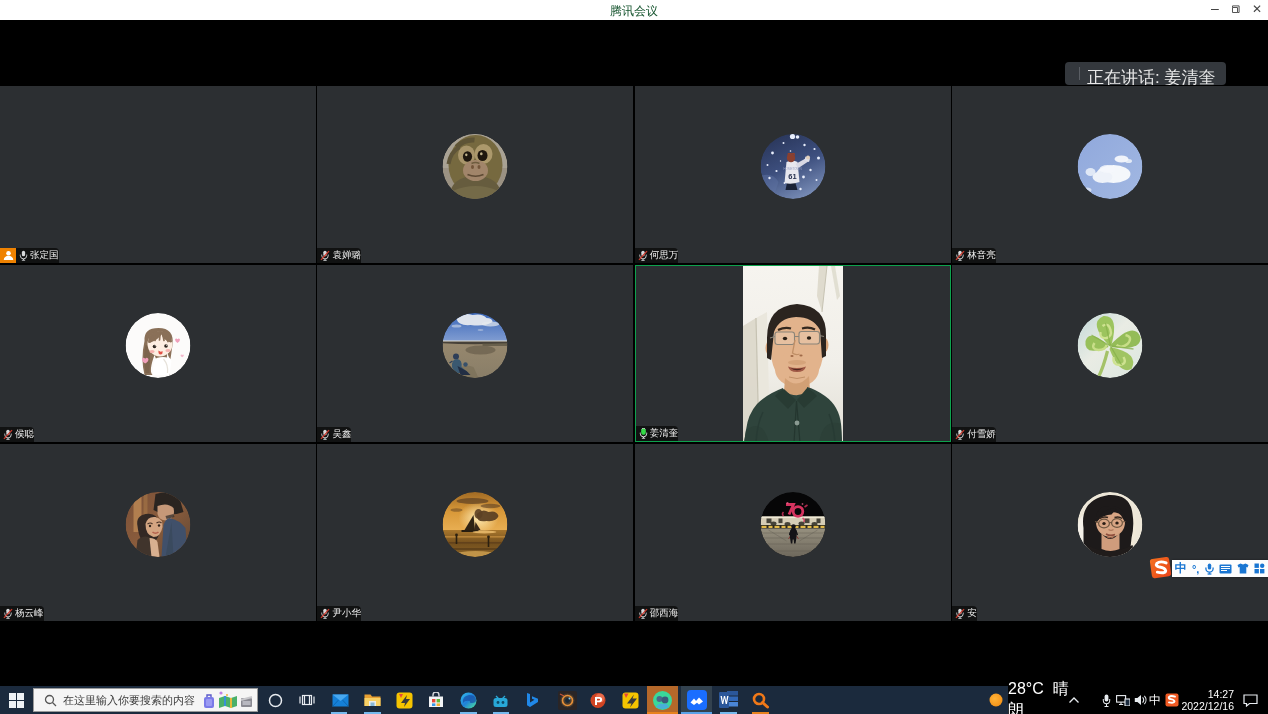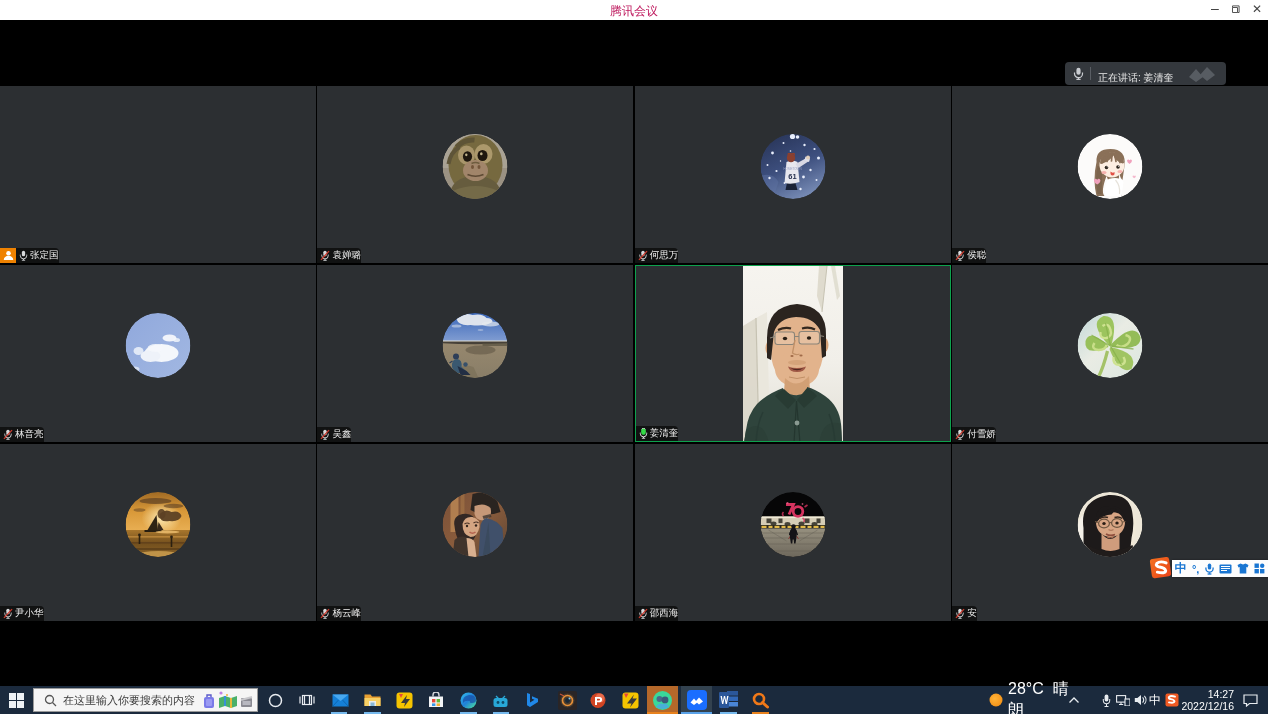--- a/index.html
+++ b/index.html
@@ -1,35 +1,35 @@
 <!DOCTYPE html>
 <html><head>
 <meta charset="utf-8">
 <style>
 * { margin:0; padding:0; box-sizing:border-box; }
 html,body { width:1268px; height:714px; overflow:hidden; background:#000; font-family:"Liberation Sans",sans-serif; }
 .titlebar { position:absolute; left:0; top:0; width:1268px; height:20px; background:#ffffff; }
-.titlebar .t { position:absolute; left:0; right:0; top:3px; text-align:center; font-size:12px; color:#be185d; }
+.titlebar .t { position:absolute; left:0; right:0; top:3px; text-align:center; font-size:12px; color:#14532d; }
 .winbtn { position:absolute; top:0; width:30px; height:20px; color:#444; text-align:center; }
 .stage { position:absolute; left:0; top:20px; width:1268px; height:666px; background:#000; }
 .grid { position:absolute; left:0; top:66px; width:1268px; height:535px;
   display:grid; grid-template-columns:315.9px 315.9px 315.9px 315.9px; grid-template-rows:177.3px 177.3px 177.3px; gap:1.5px; }
 .tile { position:relative; background:#2c2f32; overflow:hidden; }
 .avatar { position:absolute; top:48px; left:50%; transform:translateX(-50%); width:65px; height:65px; border-radius:50%; overflow:hidden; }
 .label { position:absolute; left:0; bottom:0; height:15px; display:flex; align-items:stretch; }
 .hosticon { width:16px; height:15px; background:#ef8201; display:flex; align-items:center; justify-content:center; }
 .lbox { background:rgba(13,13,13,0.85); border-radius:0 4px 0 0; display:flex; align-items:center; padding:0 0 0 3px; gap:2px; }
 .lbox .nm { font-size:9.5px; color:#f0f0f0; white-space:nowrap; }
 .speakbox { position:absolute; left:1065px; top:42px; width:161px; height:23px; background:#34383d; border-radius:4px; display:flex; align-items:center; overflow:hidden; }
 .speakbox .sep { width:1px; height:13px; background:#5a5e64; margin:0 7px 0 6px; flex:none; }
-.speakbox .tx { font-size:10px; color:#e8e8e8; white-space:nowrap; flex:none;margin-top:8px; }
+.speakbox .tx { font-size:17px; color:#e8e8e8; white-space:nowrap; flex:none;margin-top:8px; }
 .vtile { border:1px solid #0da24d; }
 .video { position:absolute; left:50%; top:0; transform:translateX(-50%); width:100px; height:100%; }
 .sogou { position:absolute; left:1149px; top:536px; width:119px; height:24px; }
-.taskbar { position:absolute; left:0; top:686px; width:1268px; height:28px; background:#1b2a3d; }
+.taskbar { position:absolute; left:0; top:686px; width:1008px; height:28px; background:#1b2a3d; }
 .searchbox { position:absolute; left:33px; top:2px; width:225px; height:24px; background:#f5f5f5; border:1px solid #9a9a9a; display:flex; align-items:center; }
 .searchbox .stx { font-size:11px; color:#3c3c3c; margin-left:6px; white-space:nowrap; }
 .tbi { position:absolute; top:0; height:28px; display:flex; align-items:center; justify-content:center; }
 .tray { color:#fff; font-size:16px; }
 .underline { position:absolute; top:26px; height:2px; }
 </style>
 </head>
 <body>
 <div class="titlebar">
   <div class="t">腾讯会议</div>
@@ -172,20 +172,60 @@
               <path d="M1.2 11.8 L10.8 1.2" stroke="#cb3b2e" stroke-width="1.6"></path>
             </svg>
             <span class="nm">何思万</span>
           </div>
         </div>
     </div>
 
     <div class="tile">
       <div class="avatar"><svg width="65" height="65" viewBox="0 0 65 65">
             <defs>
+              <clipPath id="cs">
+                <circle cx="32.5" cy="32.5" r="32.5"></circle>
+              </clipPath>
+              <linearGradient id="gs" x1="0" y1="0" x2="1" y2="1">
+                <stop offset="0" stop-color="#90a8dc"></stop>
+                <stop offset="1" stop-color="#a2b8e2"></stop>
+              </linearGradient>
+            </defs>
+            <g clip-path="url(#cs)">
+              <rect width="65" height="65" fill="url(#gs)"></rect>
+              <g fill="#f4f7fb">
+                <ellipse cx="36" cy="40" rx="17" ry="9"></ellipse>
+                <ellipse cx="25" cy="43" rx="10" ry="6" fill="#eef2f9"></ellipse>
+                <ellipse cx="13" cy="38" rx="5" ry="4" fill="#e8eef8" opacity="0.9"></ellipse>
+                <ellipse cx="44" cy="25" rx="7" ry="3.5" opacity="0.95"></ellipse>
+                <ellipse cx="51" cy="27" rx="3.5" ry="2" opacity="0.8"></ellipse>
+                <ellipse cx="9" cy="56" rx="5" ry="2.5" opacity="0.65"></ellipse>
+                <ellipse cx="30" cy="35" rx="8" ry="4" opacity="0.85"></ellipse>
+              </g>
+            </g>
+          </svg></div>
+      <div class="label">
+          <div class="lbox">
+            <svg width="10" height="11" viewBox="0 0 12 13">
+              <g fill="none" stroke="#d8dadc" stroke-width="1.1">
+                <rect x="4" y="0.7" width="4" height="6.8" rx="2" fill="#d8dadc" stroke="none"></rect>
+                <path d="M2.1 5.4 v1.3 a3.9 3.9 0 0 0 7.8 0 V5.4"></path>
+                <path d="M6 10.6 v1.5"></path>
+                <path d="M4 12.3 h4"></path>
+              </g>
+              <path d="M1.2 11.8 L10.8 1.2" stroke="#cb3b2e" stroke-width="1.6"></path>
+            </svg>
+            <span class="nm">林音亮</span>
+          </div>
+        </div>
+    </div>
+
+    <div class="tile">
+      <div class="avatar"><svg width="65" height="65" viewBox="0 0 65 65">
+            <defs>
               <clipPath id="cg">
                 <circle cx="32.5" cy="32.5" r="32.5"></circle>
               </clipPath>
             </defs>
             <g clip-path="url(#cg)">
               <rect width="65" height="65" fill="#fcfbfa"></rect>
               <path d="M19 28 q-1 -13 14 -13 q16 0 14 17 l-2 14 q-3 -3 -3 -8 l-1 10 l3 14 h-7 l-8 -20 q-6 16 -2 20 h-8 q-4 -16 0 -34" fill="#8a7058"></path>
               <path d="M20 60 q-3 -16 0 -28 l5 1 l-1 27 z" fill="#7c644d"></path>
               <circle cx="34.5" cy="31" r="12.5" fill="#fdeee2"></circle>
               <path d="M22.5 29.5 q0.5 -11.5 12 -11.5 q12 0 12 11 l-1.5 0.5 q-7.5 -2.5 -9 -8 q-3.5 5.5 -12 8.5 z" fill="#8a7058"></path>
@@ -216,60 +256,20 @@
               <path d="M1.2 11.8 L10.8 1.2" stroke="#cb3b2e" stroke-width="1.6"></path>
             </svg>
             <span class="nm">侯聪</span>
           </div>
         </div>
     </div>
 
     <div class="tile">
       <div class="avatar"><svg width="65" height="65" viewBox="0 0 65 65">
             <defs>
-              <clipPath id="cs">
-                <circle cx="32.5" cy="32.5" r="32.5"></circle>
-              </clipPath>
-              <linearGradient id="gs" x1="0" y1="0" x2="1" y2="1">
-                <stop offset="0" stop-color="#90a8dc"></stop>
-                <stop offset="1" stop-color="#a2b8e2"></stop>
-              </linearGradient>
-            </defs>
-            <g clip-path="url(#cs)">
-              <rect width="65" height="65" fill="url(#gs)"></rect>
-              <g fill="#f4f7fb">
-                <ellipse cx="36" cy="40" rx="17" ry="9"></ellipse>
-                <ellipse cx="25" cy="43" rx="10" ry="6" fill="#eef2f9"></ellipse>
-                <ellipse cx="13" cy="38" rx="5" ry="4" fill="#e8eef8" opacity="0.9"></ellipse>
-                <ellipse cx="44" cy="25" rx="7" ry="3.5" opacity="0.95"></ellipse>
-                <ellipse cx="51" cy="27" rx="3.5" ry="2" opacity="0.8"></ellipse>
-                <ellipse cx="9" cy="56" rx="5" ry="2.5" opacity="0.65"></ellipse>
-                <ellipse cx="30" cy="35" rx="8" ry="4" opacity="0.85"></ellipse>
-              </g>
-            </g>
-          </svg></div>
-      <div class="label">
-          <div class="lbox">
-            <svg width="10" height="11" viewBox="0 0 12 13">
-              <g fill="none" stroke="#d8dadc" stroke-width="1.1">
-                <rect x="4" y="0.7" width="4" height="6.8" rx="2" fill="#d8dadc" stroke="none"></rect>
-                <path d="M2.1 5.4 v1.3 a3.9 3.9 0 0 0 7.8 0 V5.4"></path>
-                <path d="M6 10.6 v1.5"></path>
-                <path d="M4 12.3 h4"></path>
-              </g>
-              <path d="M1.2 11.8 L10.8 1.2" stroke="#cb3b2e" stroke-width="1.6"></path>
-            </svg>
-            <span class="nm">林音亮</span>
-          </div>
-        </div>
-    </div>
-
-    <div class="tile">
-      <div class="avatar"><svg width="65" height="65" viewBox="0 0 65 65">
-            <defs>
               <clipPath id="cf">
                 <circle cx="32.5" cy="32.5" r="32.5"></circle>
               </clipPath>
               <linearGradient id="gf1" x1="0" y1="0" x2="0" y2="1">
                 <stop offset="0" stop-color="#3a66b8"></stop>
                 <stop offset="1" stop-color="#87a2d4"></stop>
               </linearGradient>
               <linearGradient id="gf2" x1="0" y1="0" x2="0" y2="1">
                 <stop offset="0" stop-color="#97886e"></stop>
                 <stop offset="1" stop-color="#897e68"></stop>
@@ -415,20 +415,67 @@
               <path d="M1.2 11.8 L10.8 1.2" stroke="#cb3b2e" stroke-width="1.6"></path>
             </svg>
             <span class="nm">付雪娇</span>
           </div>
         </div>
     </div>
 
     <div class="tile">
       <div class="avatar"><svg width="65" height="65" viewBox="0 0 65 65">
             <defs>
+              <clipPath id="cp">
+                <circle cx="32.5" cy="32.5" r="32.5"></circle>
+              </clipPath>
+              <linearGradient id="gp" x1="0" y1="0" x2="1" y2="1">
+                <stop offset="0" stop-color="#7a5038"></stop>
+                <stop offset="0.5" stop-color="#8a5c3c"></stop>
+                <stop offset="1" stop-color="#5e4634"></stop>
+              </linearGradient>
+            </defs>
+            <g clip-path="url(#cp)">
+              <rect width="65" height="65" fill="url(#gp)"></rect>
+              <rect x="8" y="0" width="8" height="40" fill="#c59058" opacity="0.7"></rect>
+              <rect x="18" y="0" width="4" height="34" fill="#a87848" opacity="0.6"></rect>
+              <path d="M30 2 q14 -4 24 4 l4 14 q-16 6 -30 -2 z" fill="#2a2420"></path>
+              <path d="M32 14 q10 -4 16 2 q2 8 -4 12 q-10 2 -12 -6 z" fill="#c69878"></path>
+              <path d="M40 24 l8 -2 l1 3 l-8 2 z" fill="#3c3430" opacity="0.8"></path>
+              <path d="M44 26 q10 2 16 10 l2 29 h-26 l2 -32 q2 -6 6 -7" fill="#40506a"></path>
+              <path d="M46 30 l-6 35 h8 z" fill="#3a4a5e"></path>
+              <path d="M12 34 q-2 -10 8 -12 q12 -2 14 10 q2 14 -8 20 q-12 2 -14 -18" fill="#332824"></path>
+              <path d="M20 32 q2 -8 10 -7 q8 2 7 10 q-2 10 -9 10 q-8 -2 -8 -13" fill="#d4a582"></path>
+              <path d="M22 32 q3 -2 5 0 M31 31 q3 -2 5 0" stroke="#4a3428" stroke-width="1.2" fill="none"></path>
+              <circle cx="24.5" cy="34" r="1.2" fill="#33241c"></circle>
+              <circle cx="33.5" cy="33.5" r="1.2" fill="#33241c"></circle>
+              <path d="M27 40 q3 2.5 6 0" stroke="#b5624e" stroke-width="1.6" fill="none"></path>
+              <path d="M12 48 q6 -6 14 -2 l4 19 h-20 z" fill="#40342c"></path>
+              <path d="M24 46 q6 0 8 4 l2 15 h-8 z" fill="#d8b090"></path>
+            </g>
+          </svg></div>
+      <div class="label">
+          <div class="lbox">
+            <svg width="10" height="11" viewBox="0 0 12 13">
+              <g fill="none" stroke="#d8dadc" stroke-width="1.1">
+                <rect x="4" y="0.7" width="4" height="6.8" rx="2" fill="#d8dadc" stroke="none"></rect>
+                <path d="M2.1 5.4 v1.3 a3.9 3.9 0 0 0 7.8 0 V5.4"></path>
+                <path d="M6 10.6 v1.5"></path>
+                <path d="M4 12.3 h4"></path>
+              </g>
+              <path d="M1.2 11.8 L10.8 1.2" stroke="#cb3b2e" stroke-width="1.6"></path>
+            </svg>
+            <span class="nm">杨云峰</span>
+          </div>
+        </div>
+    </div>
+
+    <div class="tile">
+      <div class="avatar"><svg width="65" height="65" viewBox="0 0 65 65">
+            <defs>
               <clipPath id="cu">
                 <circle cx="32.5" cy="32.5" r="32.5"></circle>
               </clipPath>
               <linearGradient id="gu1" x1="0" y1="0" x2="0" y2="1">
                 <stop offset="0" stop-color="#a06a24"></stop>
                 <stop offset="0.5" stop-color="#d89838"></stop>
                 <stop offset="1" stop-color="#e8ae52"></stop>
               </linearGradient>
               <linearGradient id="gu2" x1="0" y1="0" x2="0" y2="1">
                 <stop offset="0" stop-color="#a8762c"></stop>
@@ -469,67 +516,20 @@
             <svg width="10" height="11" viewBox="0 0 12 13">
               <g fill="none" stroke="#d8dadc" stroke-width="1.1">
                 <rect x="4" y="0.7" width="4" height="6.8" rx="2" fill="#d8dadc" stroke="none"></rect>
                 <path d="M2.1 5.4 v1.3 a3.9 3.9 0 0 0 7.8 0 V5.4"></path>
                 <path d="M6 10.6 v1.5"></path>
                 <path d="M4 12.3 h4"></path>
               </g>
               <path d="M1.2 11.8 L10.8 1.2" stroke="#cb3b2e" stroke-width="1.6"></path>
             </svg>
             <span class="nm">尹小华</span>
-          </div>
-        </div>
-    </div>
-
-    <div class="tile">
-      <div class="avatar"><svg width="65" height="65" viewBox="0 0 65 65">
-            <defs>
-              <clipPath id="cp">
-                <circle cx="32.5" cy="32.5" r="32.5"></circle>
-              </clipPath>
-              <linearGradient id="gp" x1="0" y1="0" x2="1" y2="1">
-                <stop offset="0" stop-color="#7a5038"></stop>
-                <stop offset="0.5" stop-color="#8a5c3c"></stop>
-                <stop offset="1" stop-color="#5e4634"></stop>
-              </linearGradient>
-            </defs>
-            <g clip-path="url(#cp)">
-              <rect width="65" height="65" fill="url(#gp)"></rect>
-              <rect x="8" y="0" width="8" height="40" fill="#c59058" opacity="0.7"></rect>
-              <rect x="18" y="0" width="4" height="34" fill="#a87848" opacity="0.6"></rect>
-              <path d="M30 2 q14 -4 24 4 l4 14 q-16 6 -30 -2 z" fill="#2a2420"></path>
-              <path d="M32 14 q10 -4 16 2 q2 8 -4 12 q-10 2 -12 -6 z" fill="#c69878"></path>
-              <path d="M40 24 l8 -2 l1 3 l-8 2 z" fill="#3c3430" opacity="0.8"></path>
-              <path d="M44 26 q10 2 16 10 l2 29 h-26 l2 -32 q2 -6 6 -7" fill="#40506a"></path>
-              <path d="M46 30 l-6 35 h8 z" fill="#3a4a5e"></path>
-              <path d="M12 34 q-2 -10 8 -12 q12 -2 14 10 q2 14 -8 20 q-12 2 -14 -18" fill="#332824"></path>
-              <path d="M20 32 q2 -8 10 -7 q8 2 7 10 q-2 10 -9 10 q-8 -2 -8 -13" fill="#d4a582"></path>
-              <path d="M22 32 q3 -2 5 0 M31 31 q3 -2 5 0" stroke="#4a3428" stroke-width="1.2" fill="none"></path>
-              <circle cx="24.5" cy="34" r="1.2" fill="#33241c"></circle>
-              <circle cx="33.5" cy="33.5" r="1.2" fill="#33241c"></circle>
-              <path d="M27 40 q3 2.5 6 0" stroke="#b5624e" stroke-width="1.6" fill="none"></path>
-              <path d="M12 48 q6 -6 14 -2 l4 19 h-20 z" fill="#40342c"></path>
-              <path d="M24 46 q6 0 8 4 l2 15 h-8 z" fill="#d8b090"></path>
-            </g>
-          </svg></div>
-      <div class="label">
-          <div class="lbox">
-            <svg width="10" height="11" viewBox="0 0 12 13">
-              <g fill="none" stroke="#d8dadc" stroke-width="1.1">
-                <rect x="4" y="0.7" width="4" height="6.8" rx="2" fill="#d8dadc" stroke="none"></rect>
-                <path d="M2.1 5.4 v1.3 a3.9 3.9 0 0 0 7.8 0 V5.4"></path>
-                <path d="M6 10.6 v1.5"></path>
-                <path d="M4 12.3 h4"></path>
-              </g>
-              <path d="M1.2 11.8 L10.8 1.2" stroke="#cb3b2e" stroke-width="1.6"></path>
-            </svg>
-            <span class="nm">杨云峰</span>
           </div>
         </div>
     </div>
 
     <div class="tile">
       <div class="avatar"><svg width="65" height="65" viewBox="0 0 65 65">
             <defs>
               <clipPath id="cn">
                 <circle cx="32.5" cy="32.5" r="32.5"></circle>
               </clipPath>

